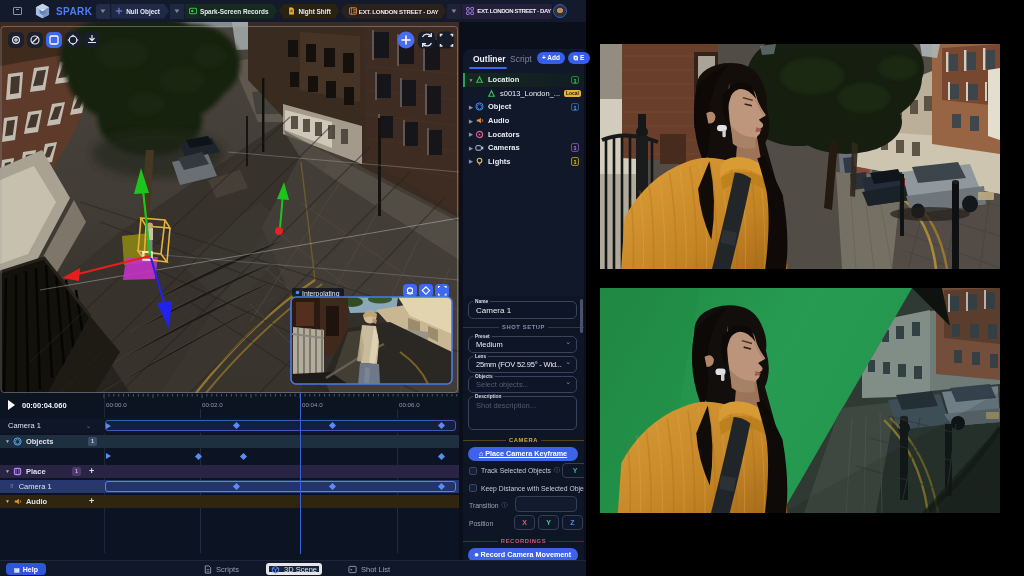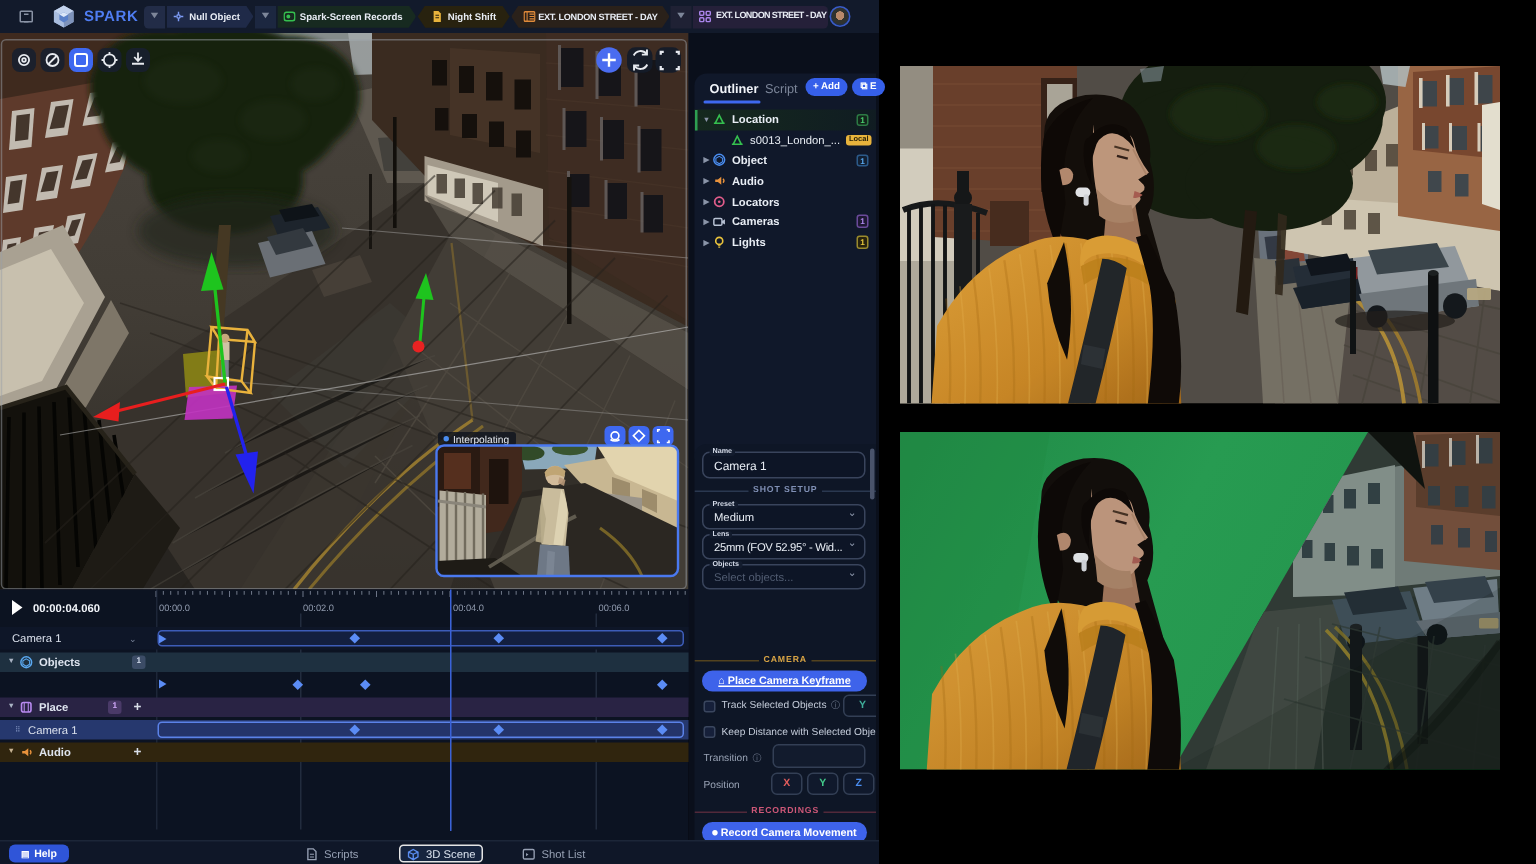--- a/index.html
+++ b/index.html
@@ -508,20 +508,24 @@
         </div>
       <div class="inbox" style="top:60px;height:17px;">
           <span class="lbl">Lens</span>
           <span class="val" style="letter-spacing:-0.2px;">25mm (FOV 52.95° - Wid...</span>
           <span class="dd">⌄</span>
         </div>
       <div class="inbox" style="top:80px;height:17px;">
           <span class="lbl">Objects</span>
           <span class="val" style="color:#525d72;">Select objects...</span>
           <span class="dd">⌄</span>
+        </div>
+      <div class="inbox" style="top:100px;height:34px;">
+          <span class="lbl">Description</span>
+          <span class="val" style="color:#525d72;align-self:flex-start;margin-top:4px;">Shot description...</span>
         </div>
       <div class="sect" style="top:141px;color:#d9a545;">
           <i style="background:#53431f;"></i>
           <span>CAMERA</span>
           <i style="background:#53431f;"></i>
         </div>
       <div class="bluebtn" style="top:151px;text-decoration:underline;">⌂ Place Camera Keyframe</div>
       <div class="chkrow" style="top:170px;"><span class="chk"></span>Track Selected Objects <span class="info">ⓘ</span></div>
       <div style="position:absolute;left:99px;top:167px;width:26px;height:15px;border:1px solid #333f55;border-radius:4px;color:#3fae9a;font-size:7px;font-weight:bold;text-align:center;line-height:14px;">Y</div>
       <div class="chkrow" style="top:188px;"><span class="chk"></span>Keep Distance with Selected Objects</div>
@@ -683,21 +687,21 @@
     <div class="kd" style="left:439px;top:91px;"></div>
 
     <div style="position:absolute;left:300px;top:0;width:1px;height:161px;background:#3a62d8;"></div>
   </div>
   <div id="botbar">
     <div style="position:absolute;left:6px;top:2px;width:40px;height:12px;background:#2f55d8;border-radius:4px;color:#fff;font-size:7px;font-weight:bold;display:flex;align-items:center;justify-content:center;gap:3px;"><span style="font-size:6px;">▤</span>Help</div>
     <div class="bbtab" style="left:203px;justify-content:center;"><svg width="9" height="9" viewBox="0 0 10 10">
           <path d="M2.5 1 h4 l2 2 v6 h-6 Z" fill="none" stroke="#97a1b4" stroke-width="1"></path>
           <path d="M4 5 h3 M4 7 h3" stroke="#97a1b4" stroke-width="0.8"></path>
         </svg>Scripts</div>
-    <div class="bbtab" style="left:266px;width:56px;background:#16243e;border:1px solid #e5e5e5;border-radius:3px;justify-content:center;color:#dce4f0;"><svg width="9" height="9" viewBox="0 0 10 10">
+    <div class="bbtab" style="left:266px;width:56px;background:#16243e;border:3px solid #e5e5e5;border-radius:3px;justify-content:center;color:#dce4f0;"><svg width="9" height="9" viewBox="0 0 10 10">
           <path d="M5 1.5 L8.5 3.5 v3.5 L5 9 L1.5 7 v-3.5 Z M5 5 v4 M5 5 L8.5 3.5 M5 5 L1.5 3.5" fill="none" stroke="#5a8df0" stroke-width="1"></path>
         </svg>3D Scene</div>
     <div class="bbtab" style="left:348px;"><svg width="9" height="9" viewBox="0 0 10 10">
           <rect x="1" y="1.5" width="8" height="7" rx="1" fill="none" stroke="#97a1b4" stroke-width="1"></rect>
           <path d="M3 4 l1.8 1.2 L3 6.4 Z" fill="#97a1b4"></path>
         </svg>Shot List</div>
   </div>
 </div>
 <svg width="0" height="0" style="position:absolute;">
   <defs>

